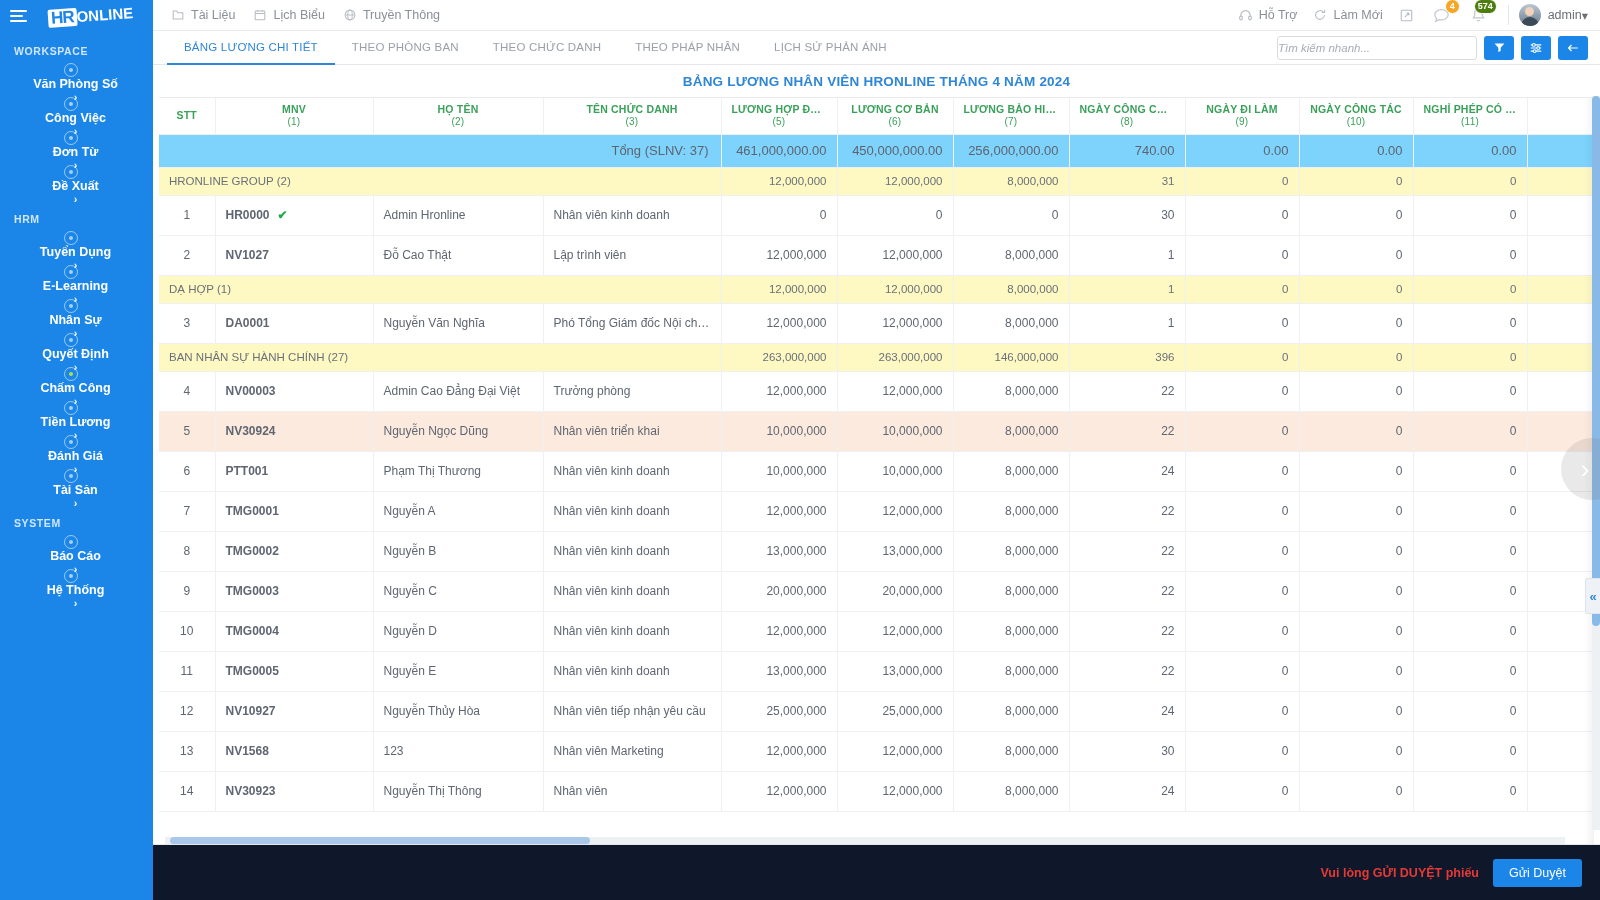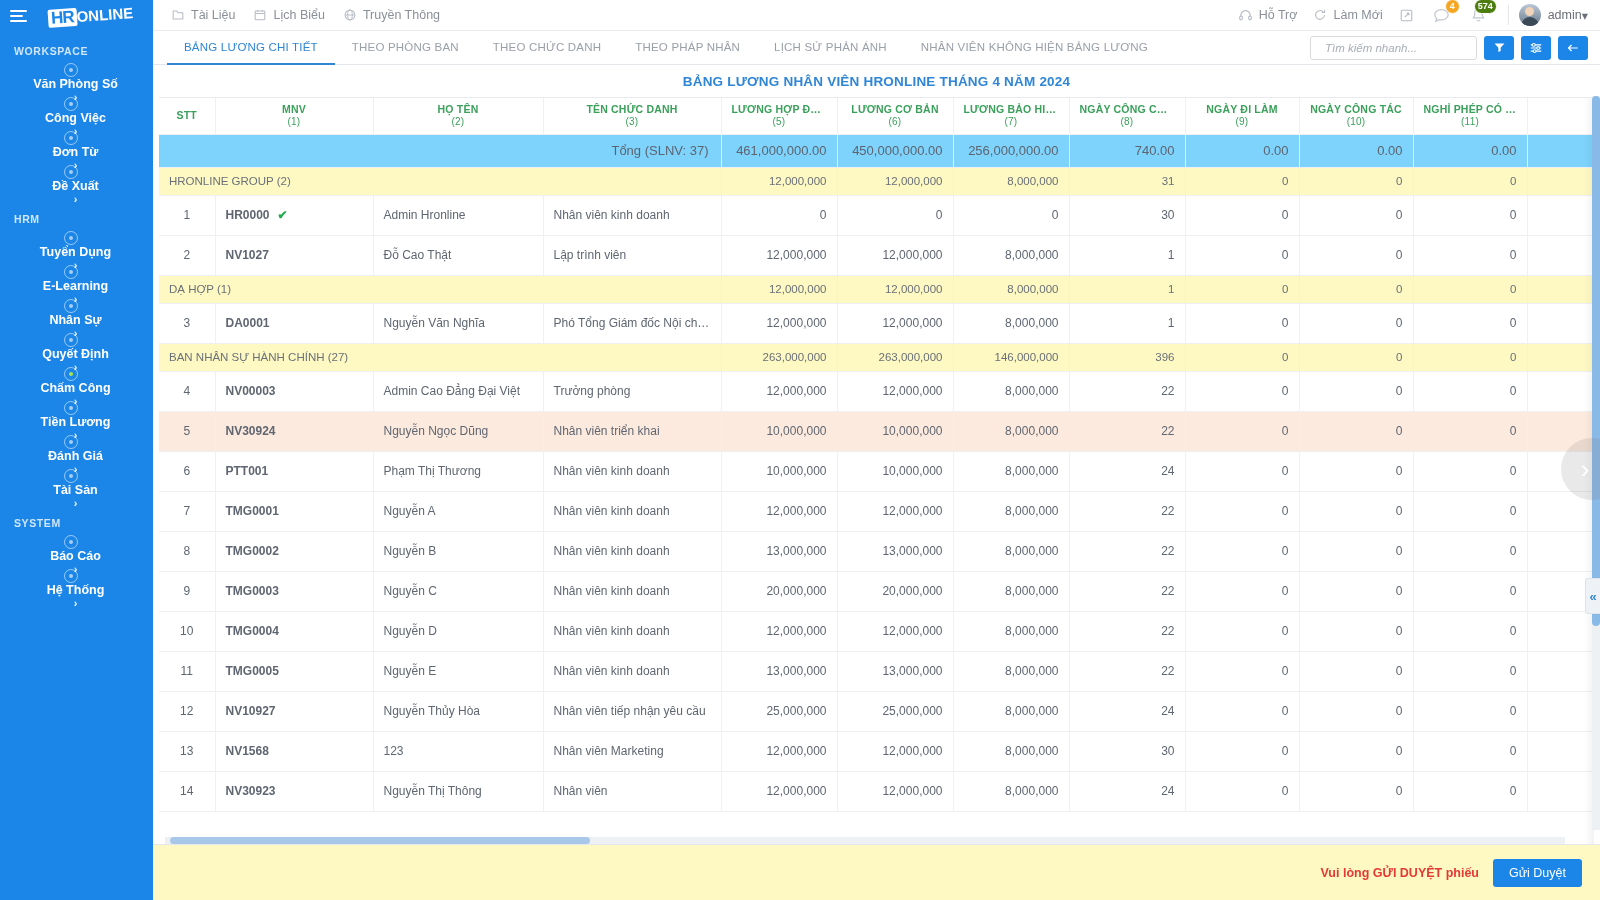--- a/index.html
+++ b/index.html
@@ -175,24 +175,24 @@
     border-bottom: 2px solid transparent;
     margin-bottom: -1px;
   }
   .tab.active { color: #2f86d6; border-bottom-color: #2f86d6; font-weight: normal; }
   .tabs-right {
     margin-left: auto;
     display: flex; align-items: center; gap: 7px;
     padding-right: 12px;
   }
   .search-input {
-    width: 167px; height: 24px;
+    width: 200px; height: 24px;
     border: 1px solid #d8dce1;
     border-radius: 3px;
-    padding: 0 14px;
+    padding: 0 0;
     font-size: 11.5px;
     font-style: italic;
     color: #555;
     outline: none;
     font-family: "Liberation Sans", sans-serif;
   }
   .search-input::placeholder { color: #a7adb5; font-style: italic; }
   .ic-btn {
     width: 30px; height: 24px;
     background: #1b86e8;
@@ -347,21 +347,21 @@
     display: flex; align-items: center; justify-content: center;
     cursor: pointer;
     z-index: 6;
   }
   .collapse-tab span { color: #2f86d6; font-size: 13px; font-weight: bold; }
 
   
   .footer {
     flex: 0 0 56px;
     height: 56px;
-    background: #fef9c3;
+    background: #0f172a;
     border-top: 1px solid #e4e7ec;
     display: flex; align-items: center; justify-content: flex-end;
     padding-right: 18px;
     gap: 14px;
   }
   .footer-msg {
     color: #e53935;
     font-size: 12.5px;
     font-weight: bold;
   }
@@ -543,21 +543,20 @@
     </div>
   </div>
 
   <div class="tabsrow">
     <div id="tabs-root" style="display:flex;">
         <div class="tab active">BẢNG LƯƠNG CHI TIẾT</div>
         <div class="tab">THEO PHÒNG BAN</div>
         <div class="tab">THEO CHỨC DANH</div>
         <div class="tab">THEO PHÁP NHÂN</div>
         <div class="tab">LỊCH SỬ PHẢN ÁNH</div>
-        <div class="tab">NHÂN VIÊN KHÔNG HIỆN BẢNG LƯƠNG</div>
       </div>
     <div class="tabs-right">
       <input class="search-input" type="text" placeholder="Tìm kiếm nhanh..." style="">
       <button class="ic-btn">
         <svg width="13" height="13" viewBox="0 0 16 16">
             <path d="M2 3h12l-4.6 5.3v4.1L6.6 13.6V8.3z" fill="#fff"></path>
           </svg>
       </button>
       <button class="ic-btn">
         <svg width="14" height="14" viewBox="0 0 16 16">

